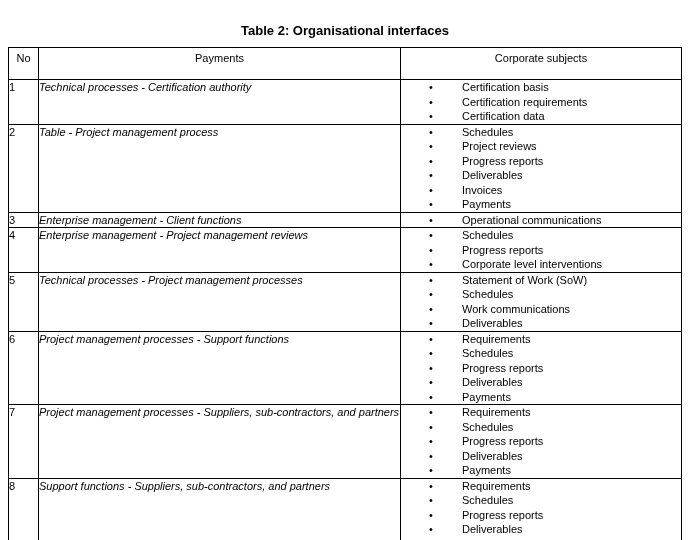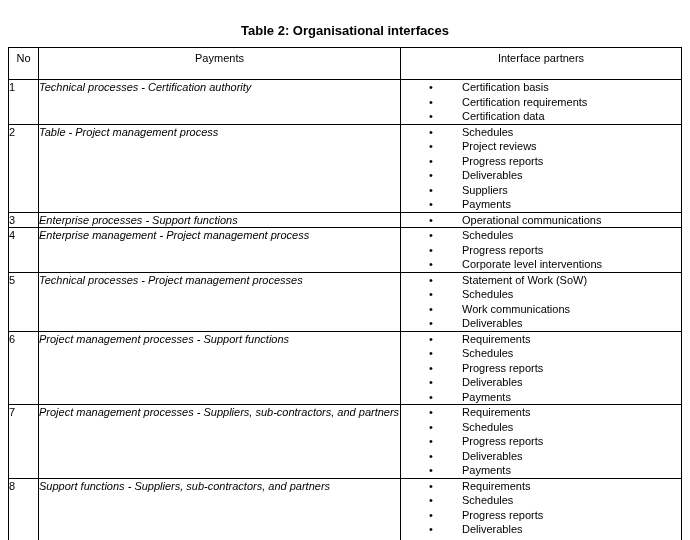--- a/index.html
+++ b/index.html
@@ -79,55 +79,55 @@
   <table class="doc-table">
     <colgroup>
       <col class="col-no">
       <col class="col-interface">
       <col class="col-subjects">
     </colgroup>
     <thead>
       <tr>
         <th>No</th>
         <th>Payments</th>
-        <th>Interface partners</th>
+        <th>Corporate subjects</th>
       </tr>
     </thead>
     <tbody id="table-body">
         <tr>
           <td class="no-cell">1</td>
           <td class="interface-cell">Technical processes - Certification authority</td>
           <td class="subjects-cell">
             <div class="subject-line"><span class="bullet">•</span><span>Certification basis</span></div>
             <div class="subject-line"><span class="bullet">•</span><span>Certification requirements</span></div>
             <div class="subject-line"><span class="bullet">•</span><span>Certification data</span></div>
           </td>
         </tr>
         <tr>
           <td class="no-cell">2</td>
           <td class="interface-cell">Table - Project management process</td>
           <td class="subjects-cell">
             <div class="subject-line"><span class="bullet">•</span><span>Schedules</span></div>
             <div class="subject-line"><span class="bullet">•</span><span>Project reviews</span></div>
             <div class="subject-line"><span class="bullet">•</span><span>Progress reports</span></div>
             <div class="subject-line"><span class="bullet">•</span><span>Deliverables</span></div>
-            <div class="subject-line"><span class="bullet">•</span><span>Suppliers</span></div>
+            <div class="subject-line"><span class="bullet">•</span><span>Invoices</span></div>
             <div class="subject-line"><span class="bullet">•</span><span>Payments</span></div>
           </td>
         </tr>
         <tr>
           <td class="no-cell">3</td>
-          <td class="interface-cell">Enterprise processes - Support functions</td>
+          <td class="interface-cell">Enterprise management - Client functions</td>
           <td class="subjects-cell">
             <div class="subject-line"><span class="bullet">•</span><span>Operational communications</span></div>
           </td>
         </tr>
         <tr>
           <td class="no-cell">4</td>
-          <td class="interface-cell">Enterprise management - Project management process</td>
+          <td class="interface-cell">Enterprise management - Project management reviews</td>
           <td class="subjects-cell">
             <div class="subject-line"><span class="bullet">•</span><span>Schedules</span></div>
             <div class="subject-line"><span class="bullet">•</span><span>Progress reports</span></div>
             <div class="subject-line"><span class="bullet">•</span><span>Corporate level interventions</span></div>
           </td>
         </tr>
         <tr>
           <td class="no-cell">5</td>
           <td class="interface-cell">Technical processes - Project management processes</td>
           <td class="subjects-cell">

